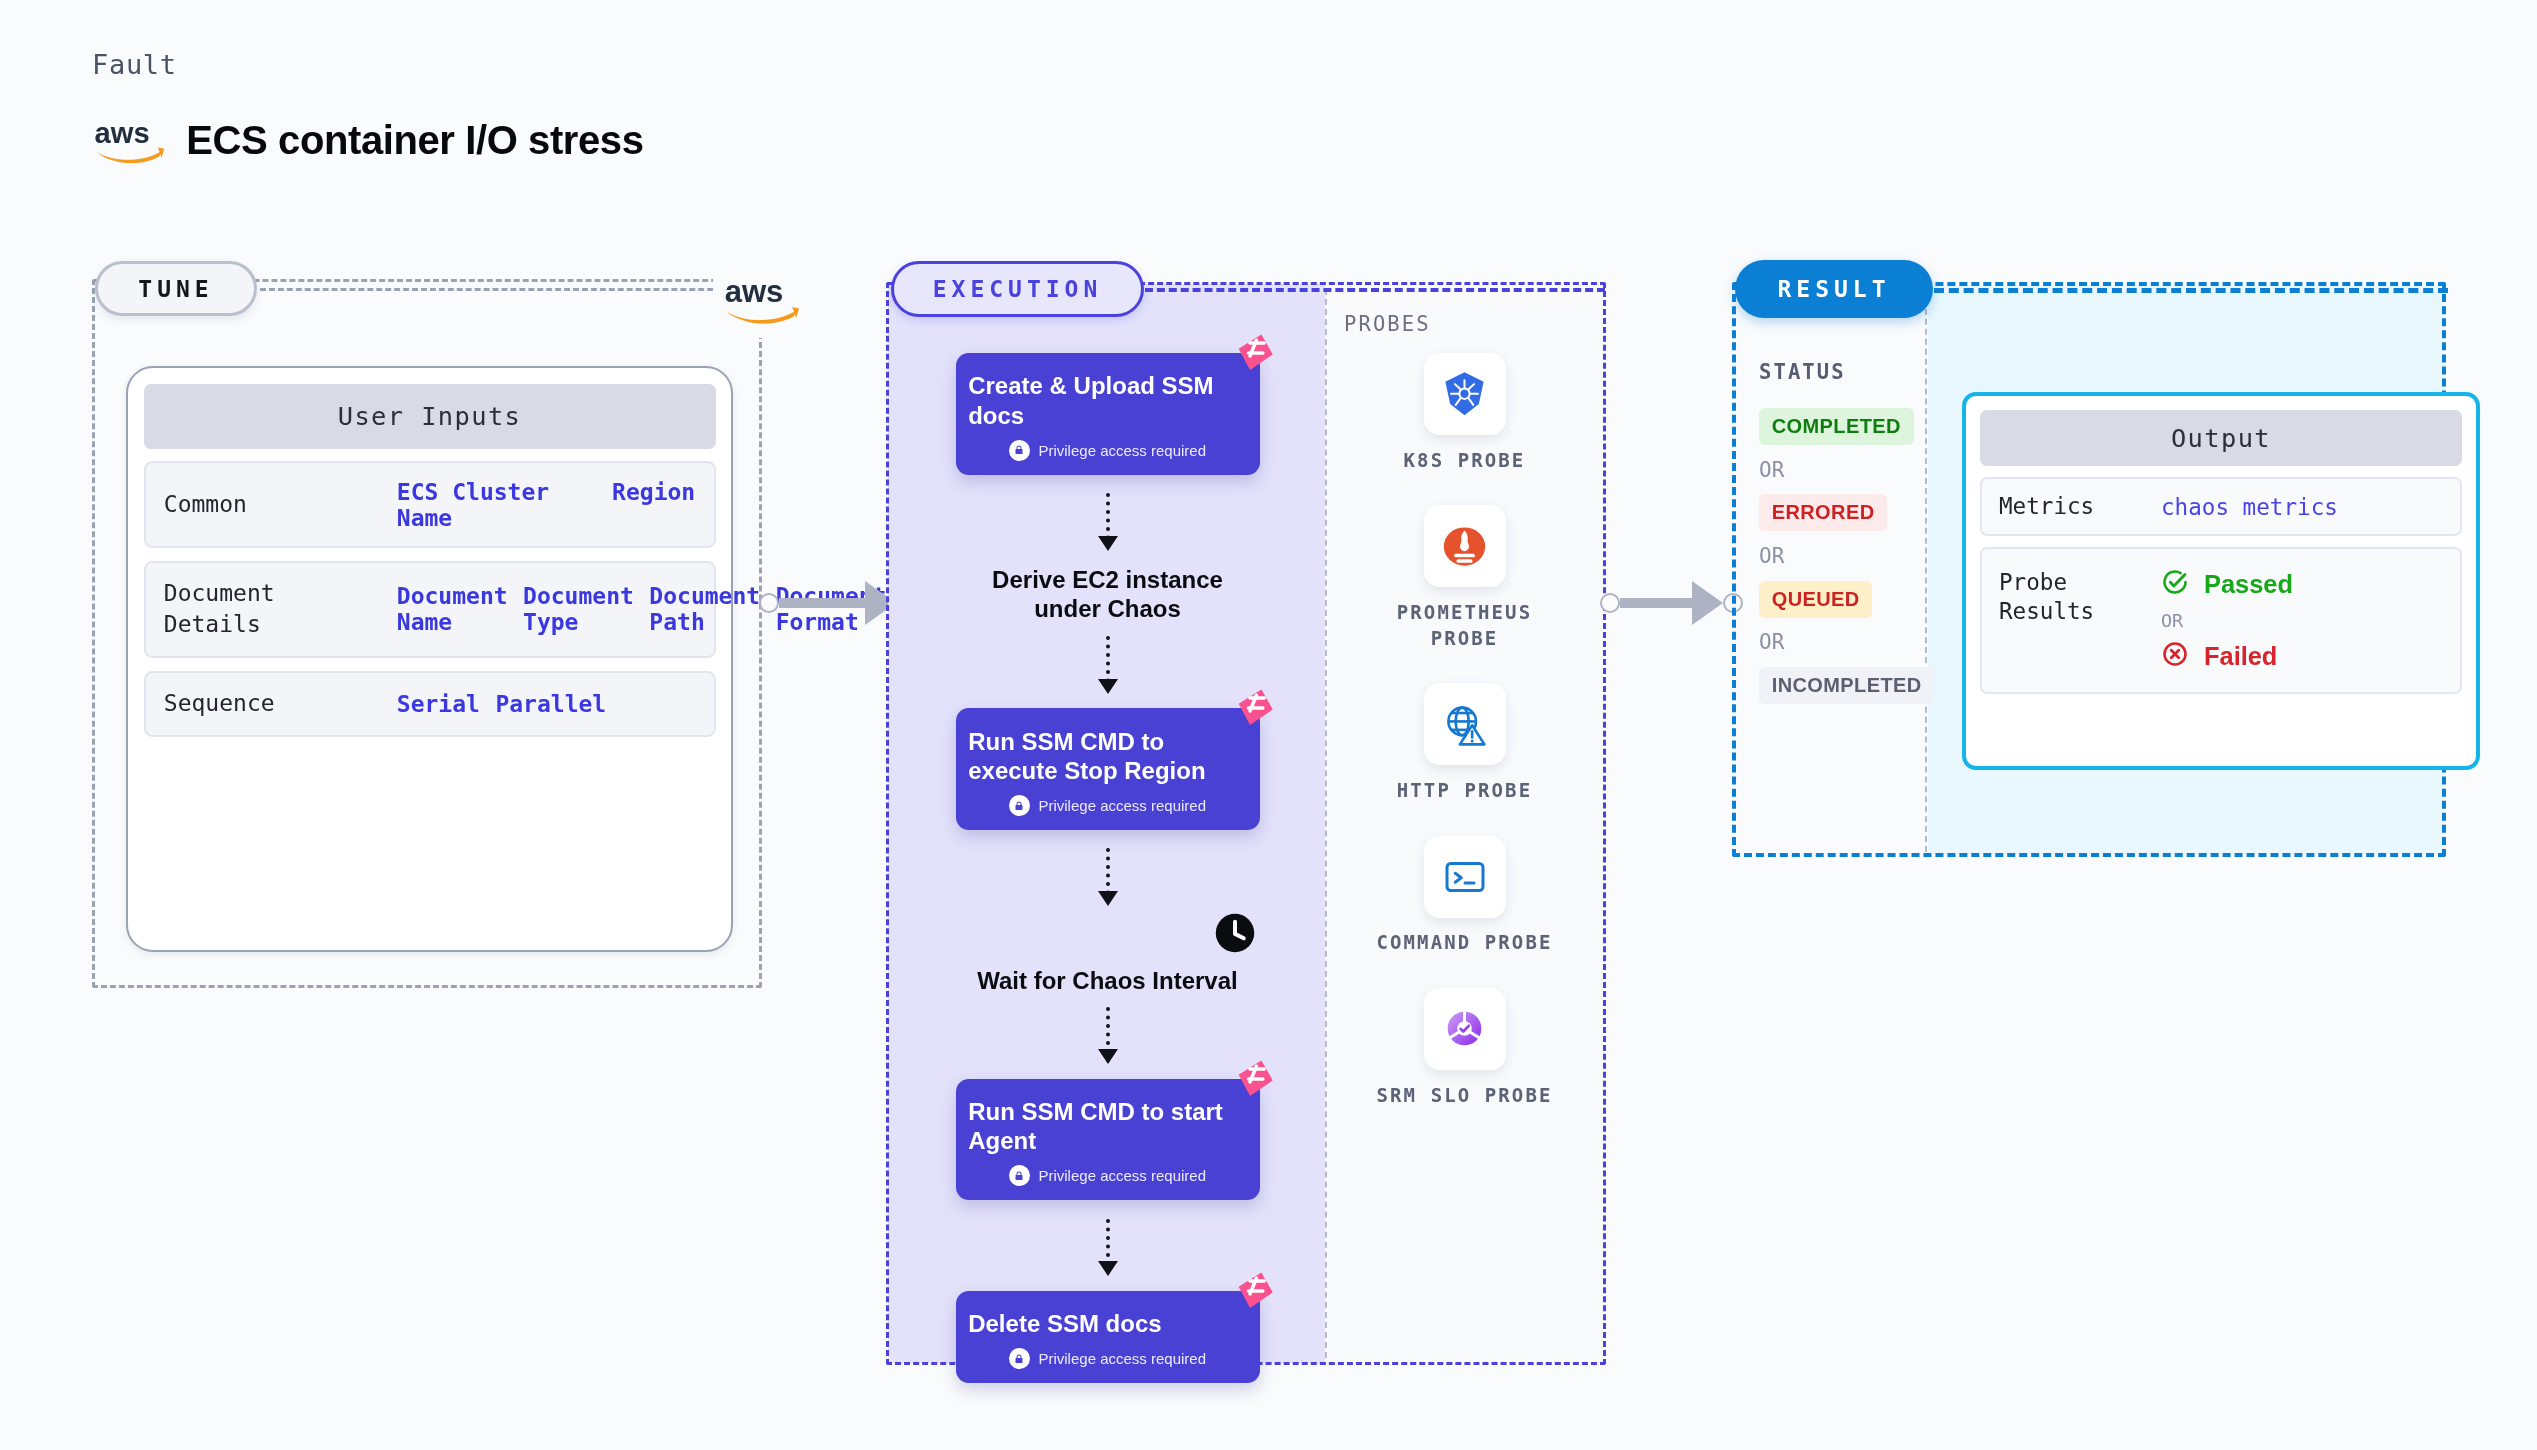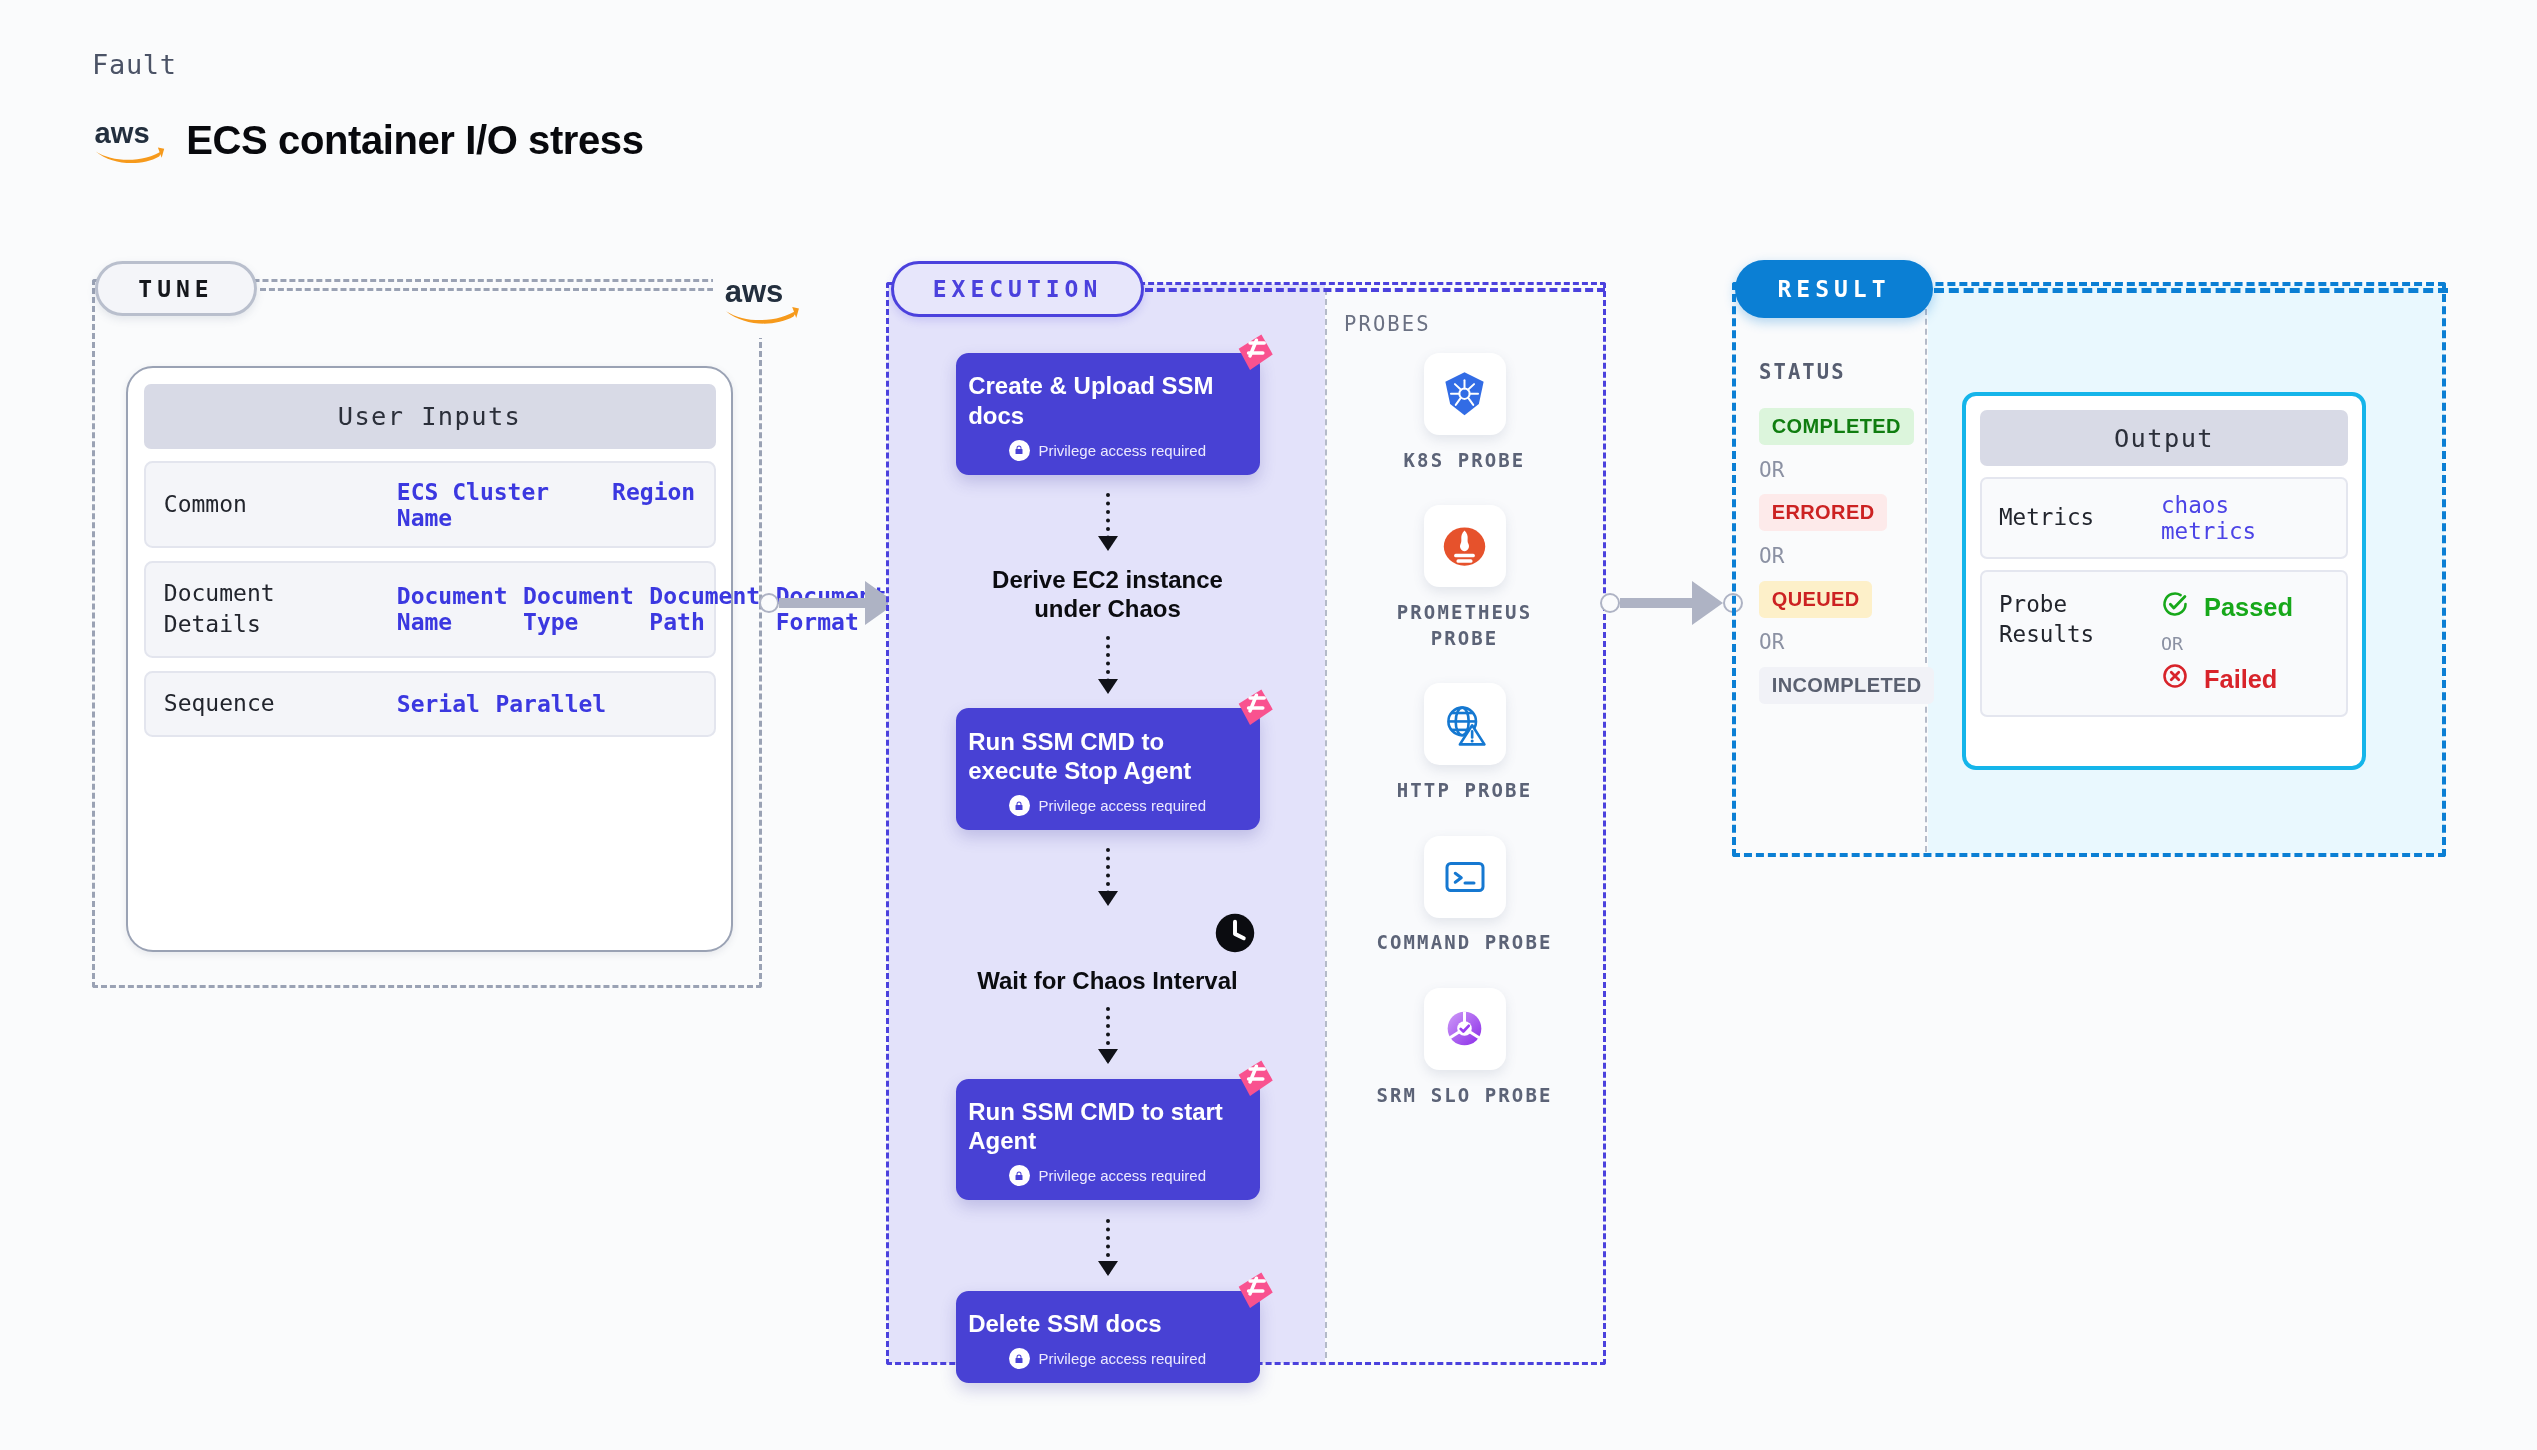--- a/index.html
+++ b/index.html
@@ -152,21 +152,21 @@
                       border-top: 5px dashed #0b7fd4; }
   #status-label { position: absolute; left: 1759px; top: 360px;
                   font-family: "DejaVu Sans Mono", monospace; font-size: 20.5px; color: #565d70;
                   letter-spacing: 2.1px; font-weight: 700; }
   .status-stack { position: absolute; left: 1759px; top: 408px; width: 162px;
                   display: flex; flex-direction: column; align-items: flex-start; gap: 12.7px; }
   .status-chip { border-radius: 5.6px; padding: 7px 12.7px; font-size: 20px; font-weight: 700;
                  letter-spacing: 0.4px; }
   .or-text { font-family: "DejaVu Sans Mono", monospace; font-size: 21px; color: #8b91a3; }
 
-  #output-card { position: absolute; left: 1962px; top: 392px; width: 404px; height: 378px;
+  #output-card { position: absolute; left: 1962px; top: 392px; width: 518px; height: 378px;
                  background: #ffffff; border: 4.2px solid #15b5ea; border-radius: 14px; padding: 14px; }
   #output-card .card-title { height: 56px; font-size: 25.4px; }
   .orow { margin-top: 11.3px; background: #f9fafc; border: 2.1px solid #e4e6ef; border-radius: 7px;
           display: flex; align-items: center; padding: 12.7px 17px; }
   .orow .olabel { width: 162px; flex: none; font-family: "DejaVu Sans Mono", monospace;
                   font-size: 22.6px; color: #22252d; line-height: 1.3; }
   .olink { font-family: "DejaVu Sans Mono", monospace; font-size: 22.6px; color: #4b43e6; }
   .pr-stack { display: flex; flex-direction: column; gap: 8.5px; }
   .pr-item { display: flex; align-items: center; gap: 15px; font-size: 25.4px; font-weight: 700; }
   .pr-pass { color: #17a81a; }
@@ -279,21 +279,21 @@
 
     <div class="step-box" style="margin-top:17px;">
       <span class="harness-badge">
         <svg viewBox="0 0 62 56" width="44" height="40">
           <path d="M8 22 L40 2 L56 30 L24 52 Z" fill="#f9528f"></path>
           <path d="M24 14 L44 14" stroke="#ffffff" stroke-width="5" stroke-linecap="round"></path>
           <path d="M22 28 L42 28" stroke="#ffffff" stroke-width="5" stroke-linecap="round"></path>
           <path d="M33 10 L24 32" stroke="#ffffff" stroke-width="5" stroke-linecap="round"></path>
         </svg>
       </span>
-      <div class="step-title">Run SSM CMD to execute Stop Agent</div>
+      <div class="step-title">Run SSM CMD to execute Stop Region</div>
       <div class="priv">
         <span class="lock-badge">
           <svg viewBox="0 0 24 24" width="12" height="12">
               <path d="M7 10V8a5 5 0 0 1 10 0v2h1a1 1 0 0 1 1 1v8a1 1 0 0 1-1 1H6a1 1 0 0 1-1-1v-8a1 1 0 0 1 1-1h1zm2 0h6V8a3 3 0 0 0-6 0v2z" fill="#4841d4"></path>
             </svg>
         </span>
         <span>Privilege access required</span>
       </div>
     </div>
 

